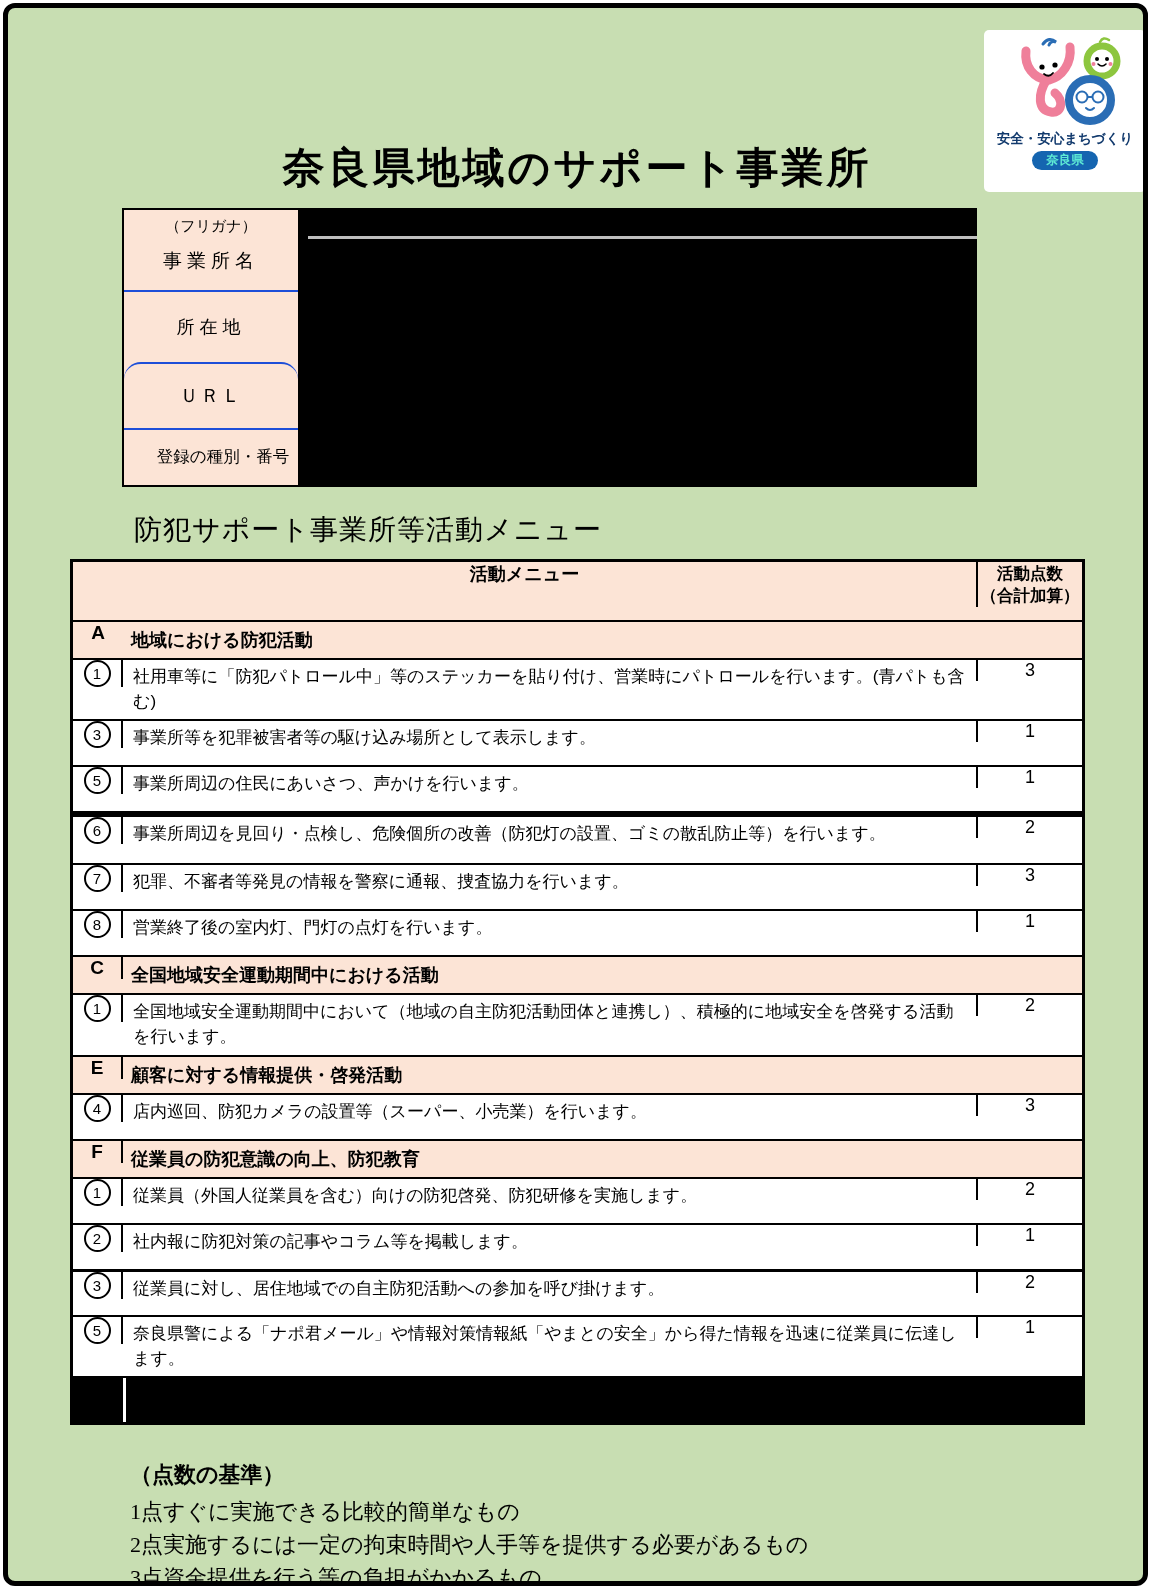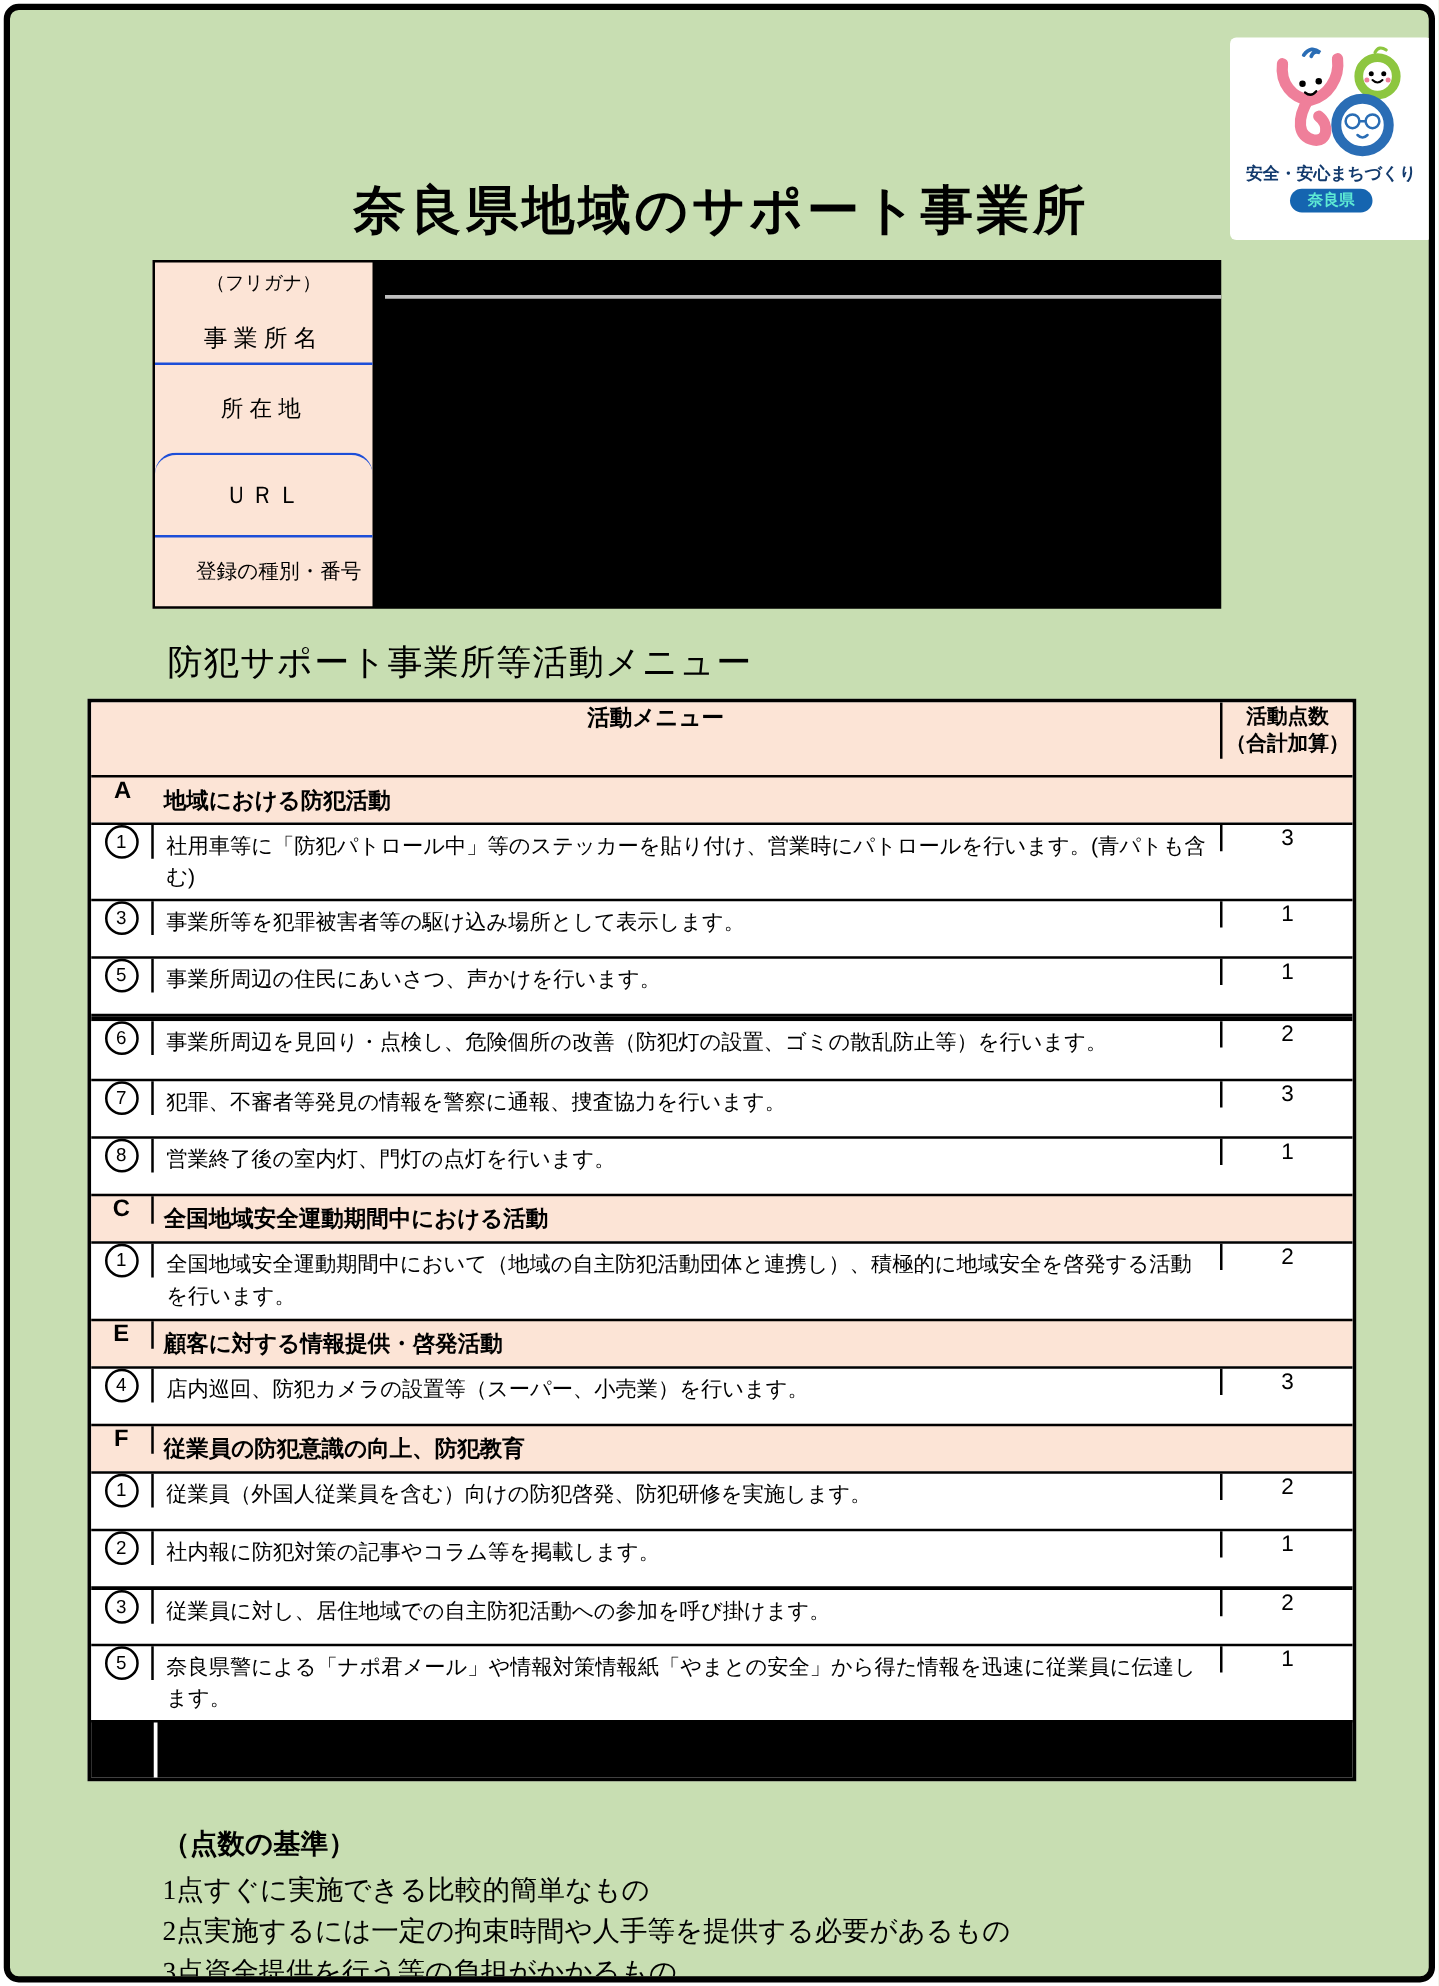--- a/index.html
+++ b/index.html
@@ -30,21 +30,21 @@
   .logo-badge{margin-top:3px;background:var(--badge-blue);color:#5eead4;font-size:12.5px;font-weight:bold;
               padding:1px 14px 2px;border-radius:11px;line-height:1.3;}
 
   
   .info-form{position:absolute;left:114px;top:200px;width:855px;height:279px;}
   .form-labels{position:absolute;left:0;top:0;width:178px;height:279px;border:2px solid #000;
                background:var(--cell-peach);display:flex;flex-direction:column;}
   .flabel{border-top:2px solid #1d4ed8;display:flex;align-items:center;justify-content:center;
           font-size:18px;text-align:center;flex-direction:column;}
   .flabel:first-child{border-top:none;}
-  .fl1{height:80px;justify-content:flex-start;padding-top:7px;gap:10px;}
+  .fl1{height:80px;justify-content:flex-start;padding-top:7px;}
   .fl1 .furigana{font-size:15px;}
   .fl1 .main-label{font-size:19px;letter-spacing:5px;margin-top:12px;}
   .fl2{height:72px;letter-spacing:5px;}
   .fl3{height:66px;font-size:19px;letter-spacing:2px;border-radius:17px;}
   .fl4{height:56px;font-size:16.5px;padding-left:24px;}
   .redacted-block{position:absolute;left:178px;top:0;width:677px;height:279px;background:#000;}
   .furigana-line{position:absolute;left:8px;right:0;top:28px;height:3px;background:var(--furigana-line-gray);}
 
   
   .menu-heading{position:absolute;left:126px;top:503px;font-size:28px;font-weight:500;letter-spacing:1px;}

